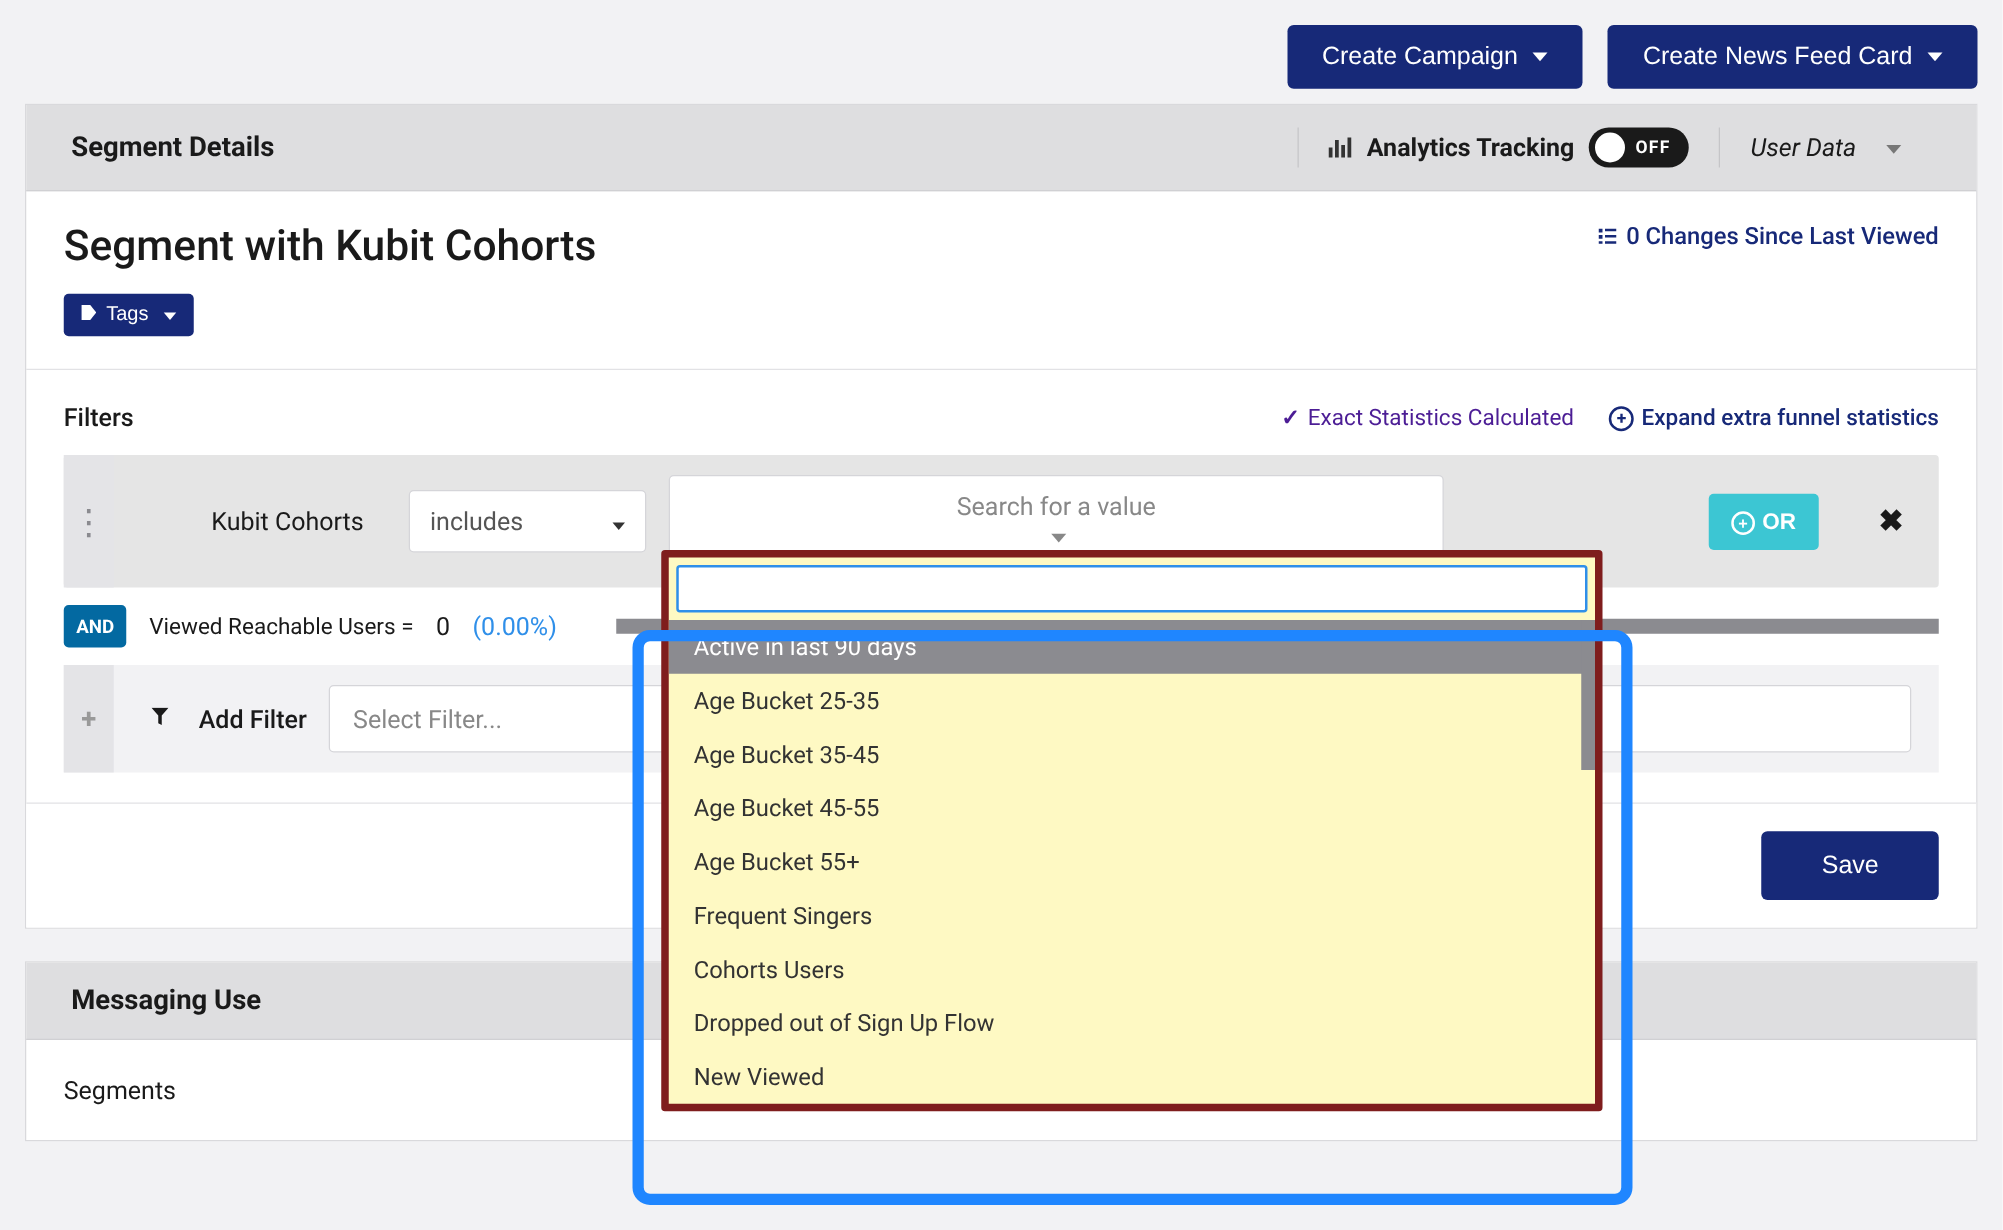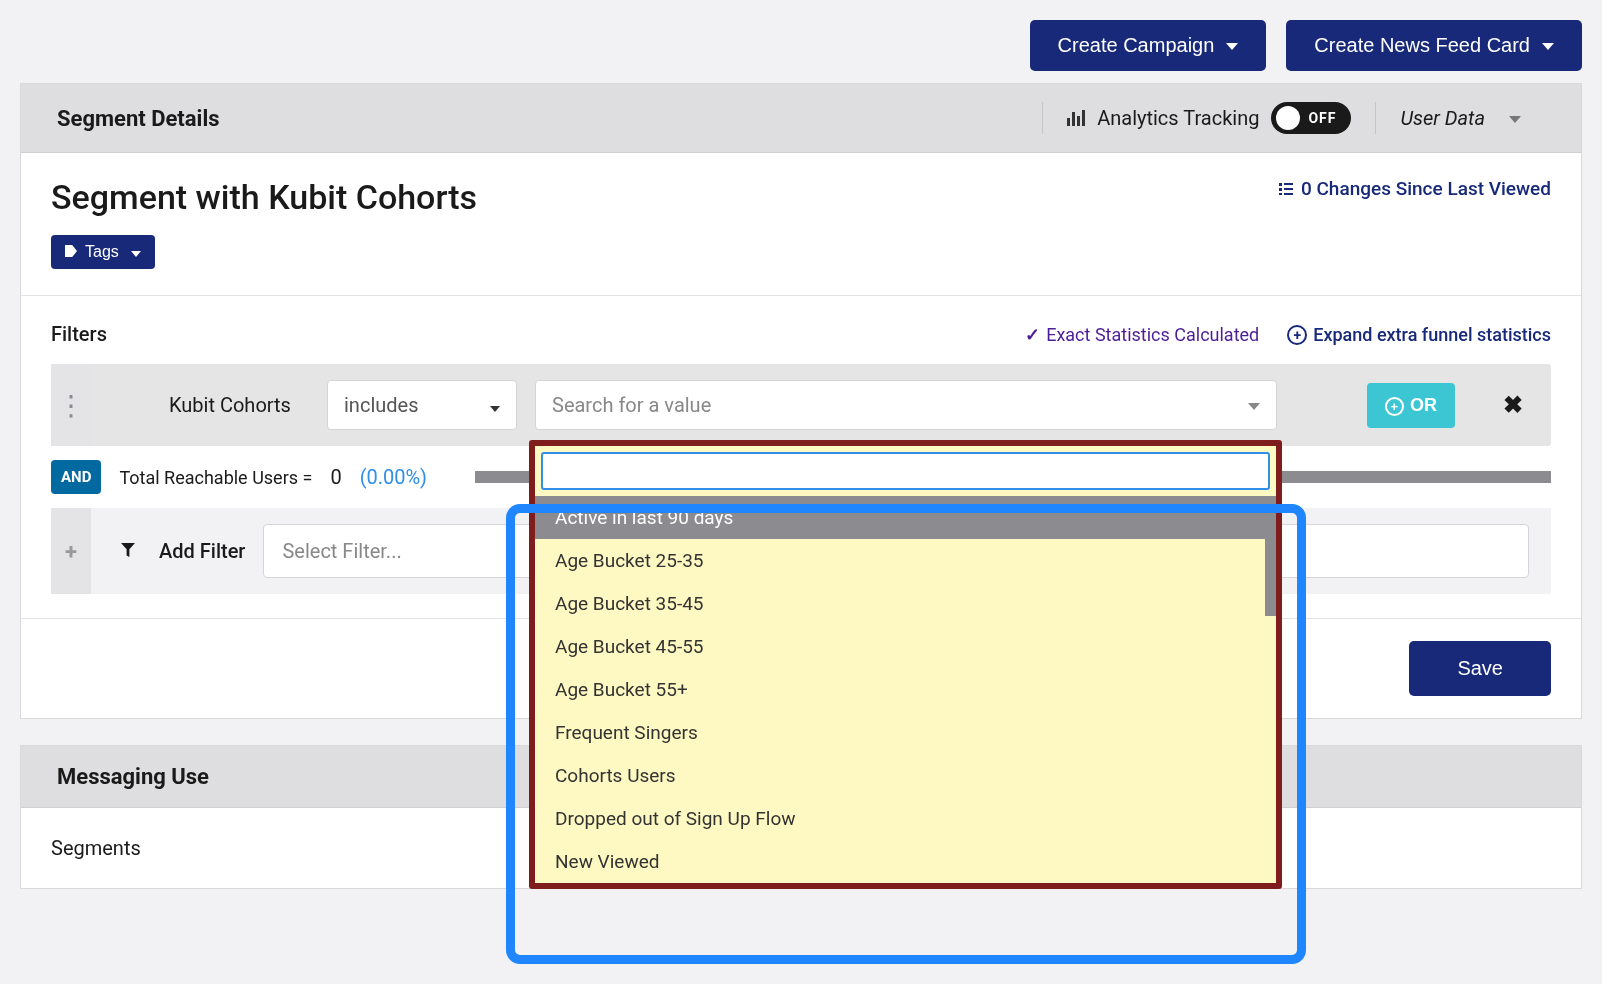--- a/index.html
+++ b/index.html
@@ -71,21 +71,21 @@
       align-self: stretch;
     }
     .analytics-tracking {
       display: flex;
       align-items: center;
       gap: 12px;
       padding: 0 24px;
     }
     .analytics-tracking span.lbl {
       font-size: 20px;
-      font-weight: 400;
+      font-weight: 700;
     }
     .bar-icon {
       display: inline-flex;
       align-items: flex-end;
       gap: 2px;
       height: 16px;
     }
     .bar-icon i { width: 3px; background: #333; display: block; }
     .bar-icon i:nth-child(1){height:8px}
     .bar-icon i:nth-child(2){height:14px}
@@ -238,21 +238,21 @@
       background: #fff;
       border: 1px solid #d5d5d9;
       border-radius: 4px;
       padding: 12px 16px;
       font-size: 20px;
       color: #555;
       display: flex; align-items: center; justify-content: space-between;
       cursor: pointer;
     }
     .select.includes { width: 190px; }
-    .select.search { width: 742px; color: #888; }
+    .select.search { width: 620px; color: #888; flex-direction: column; }
     .flex-spacer { flex: 1; }
     .or-btn {
       background: #3cc6d3;
       color: #fff;
       border: none;
       border-radius: 4px;
       padding: 12px 18px;
       font-size: 18px;
       font-weight: 700;
       display: flex; align-items: center; gap: 6px;
@@ -455,21 +455,21 @@
         <div class="flex-spacer"></div>
         <button class="or-btn">
           <span class="plus-circle-white"></span>
           <span>OR</span>
         </button>
         <span class="close-x">✖</span>
       </div>
 
       <div class="and-row">
         <span class="and-chip">AND</span>
-        <span class="reach-text">Total Reachable Users = </span>
+        <span class="reach-text">Viewed Reachable Users = </span>
         <span class="reach-zero">0</span>
         <span class="reach-zero reach-pct">(0.00%)</span>
         <div class="progress-bg"></div>
       </div>
 
       <div class="add-filter-row">
         <div class="add-handle"></div>
         <span class="funnel-icon"></span>
         <span class="add-filter-label">Add Filter</span>
         <div class="select-filter">

